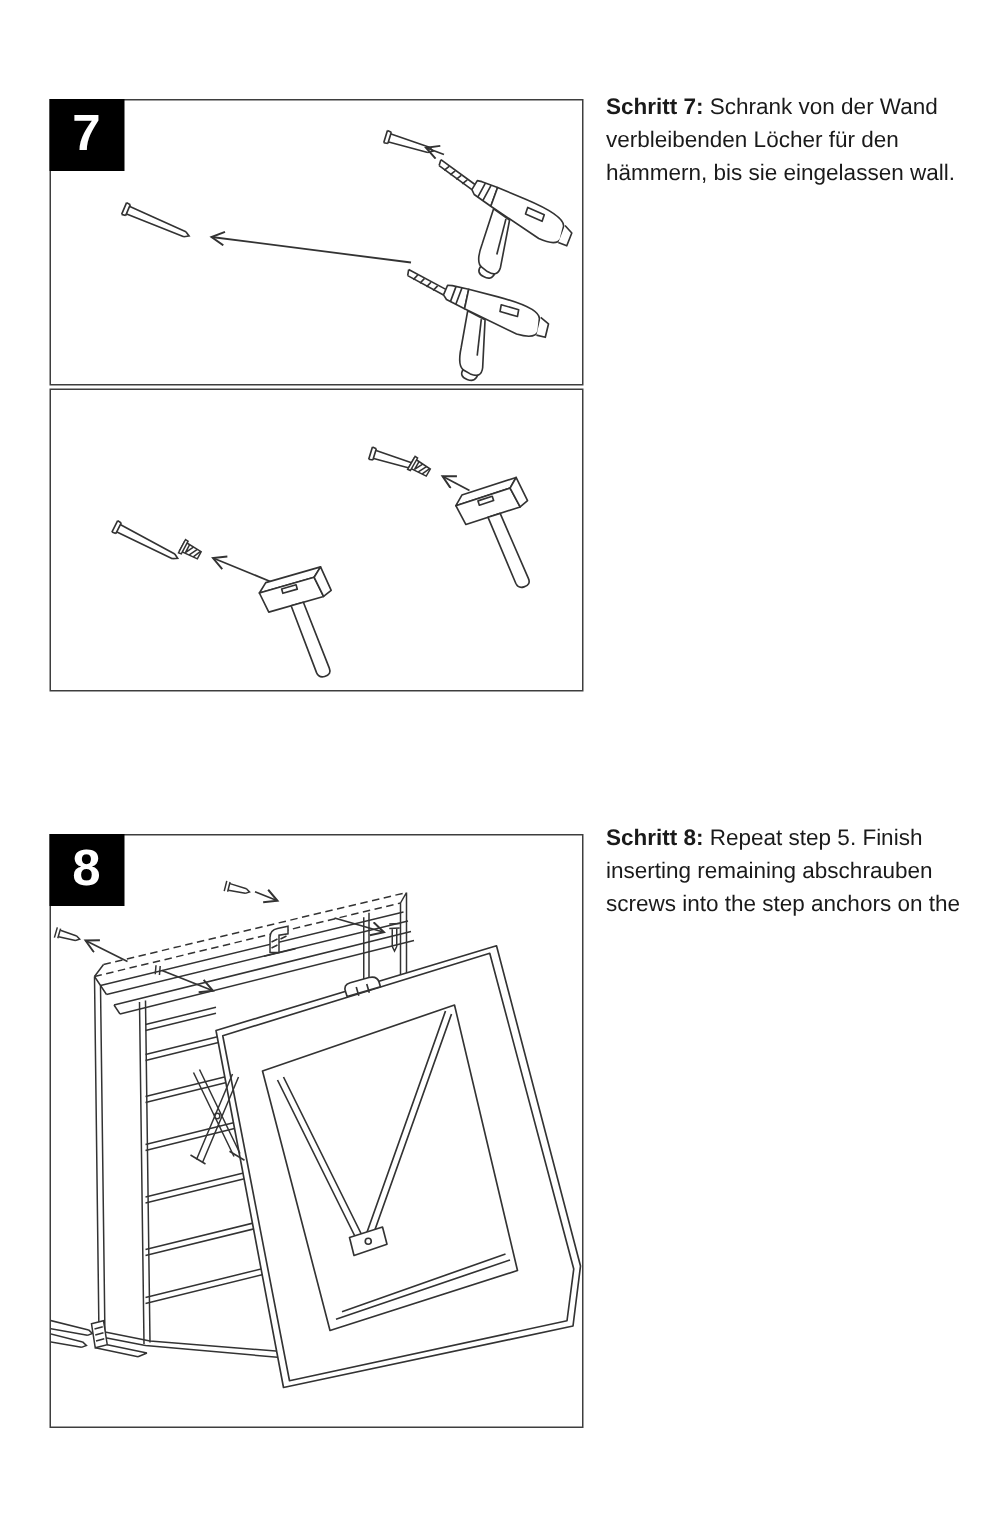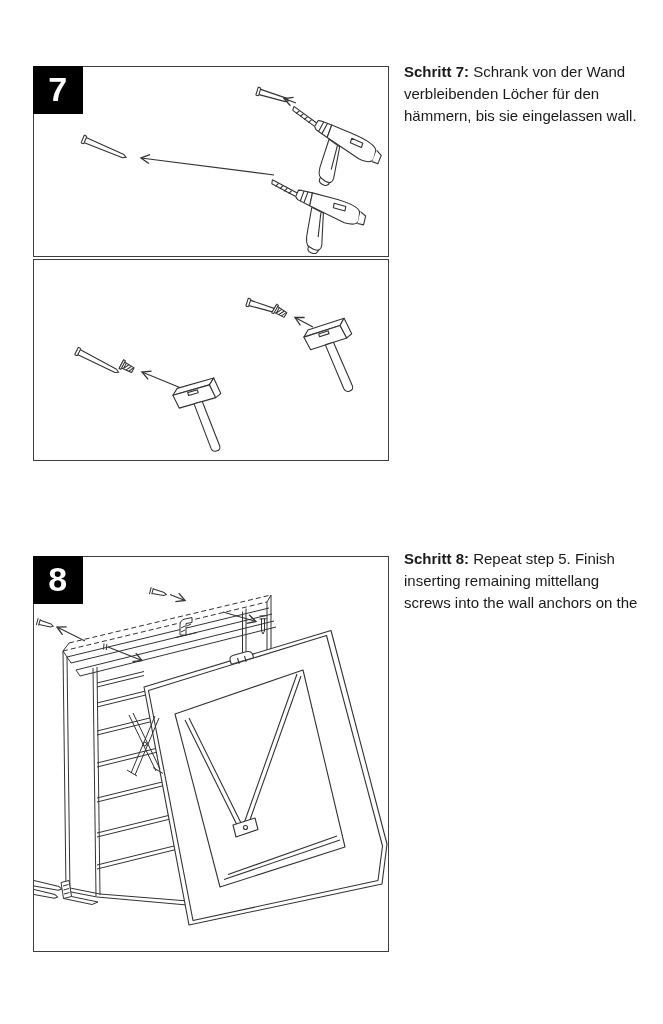--- a/index.html
+++ b/index.html
@@ -224,17 +224,17 @@
         </g>
         <path d="M27,325.5 L35,323.5 L37.5,339.5 L29.5,341.5 Z" fill="#fff"></path>
         <path d="M29,329 L34.5,327.5 M29.5,333 L35,331.5 M30,337 L35.5,335.5"></path>
         <path d="M29.5,341.5 L58,347.5 M37.5,339.5 L64,345 M58,347.5 L64,345"></path>
       </g>
     </svg>
   </div>
 
   <div class="step-text step-text-8">
     <div class="ln"><b>Schritt 8:</b> <span>Repeat step 5. Finish</span></div>
-    <div class="ln">inserting remaining mittellang</div>
-    <div class="ln">screws into the wall anchors on the</div>
+    <div class="ln">inserting remaining abschrauben</div>
+    <div class="ln">screws into the step anchors on the</div>
   </div>
 
 </div>
 
 </body></html>

